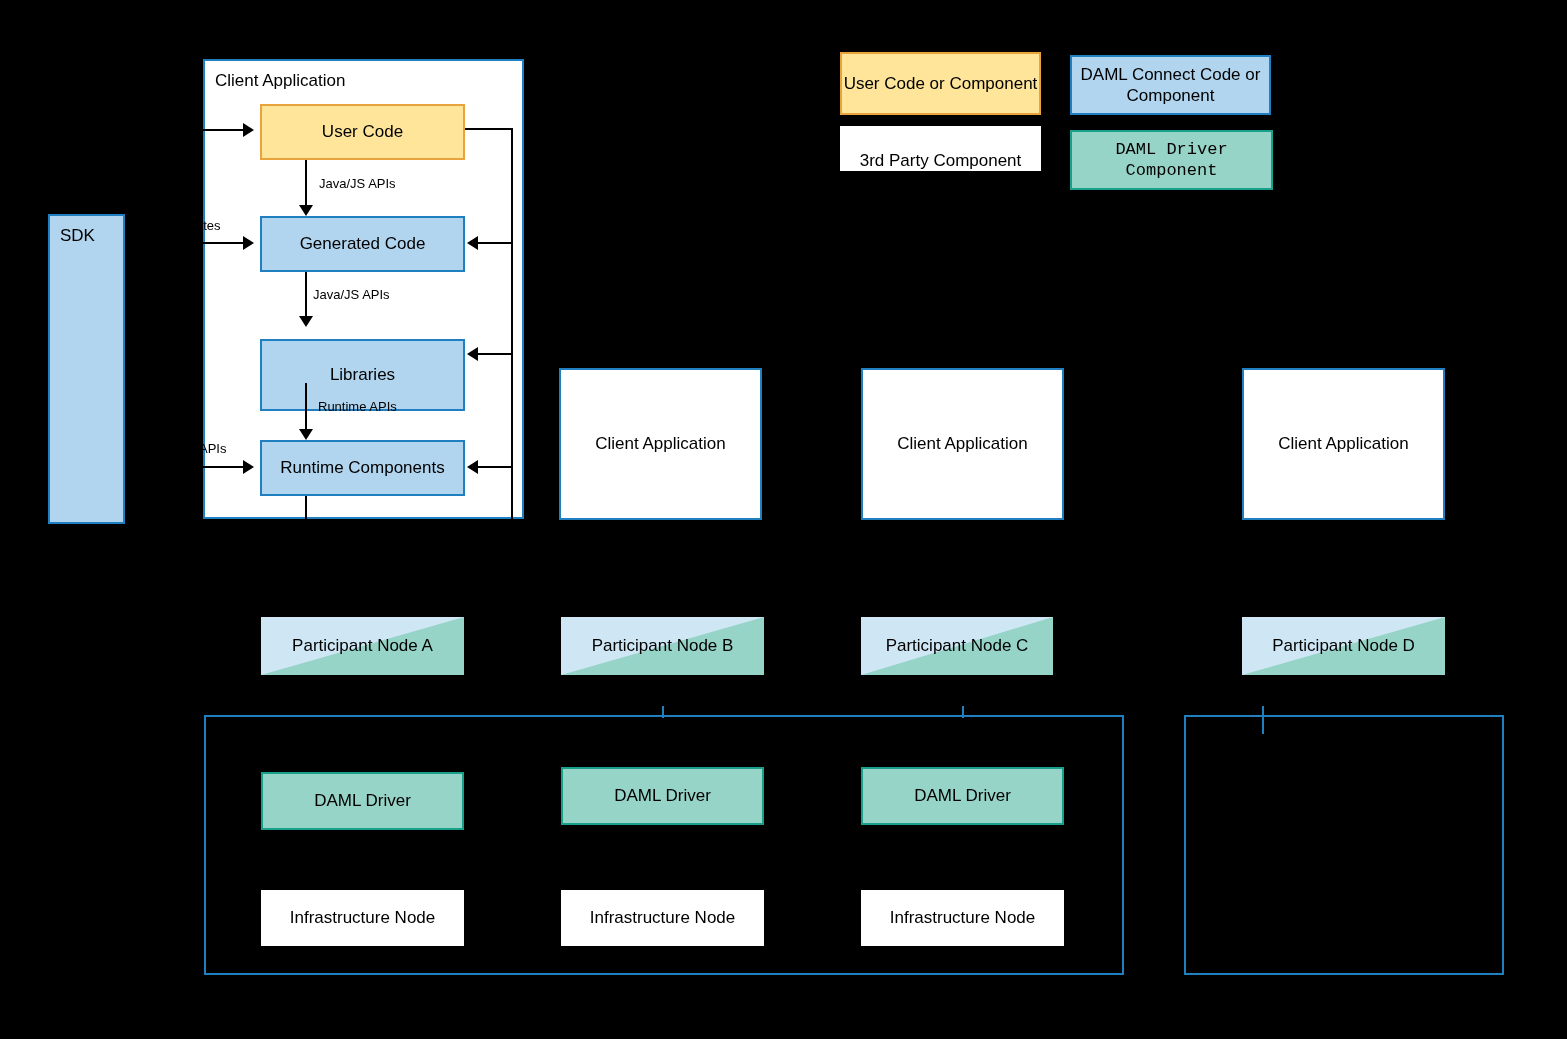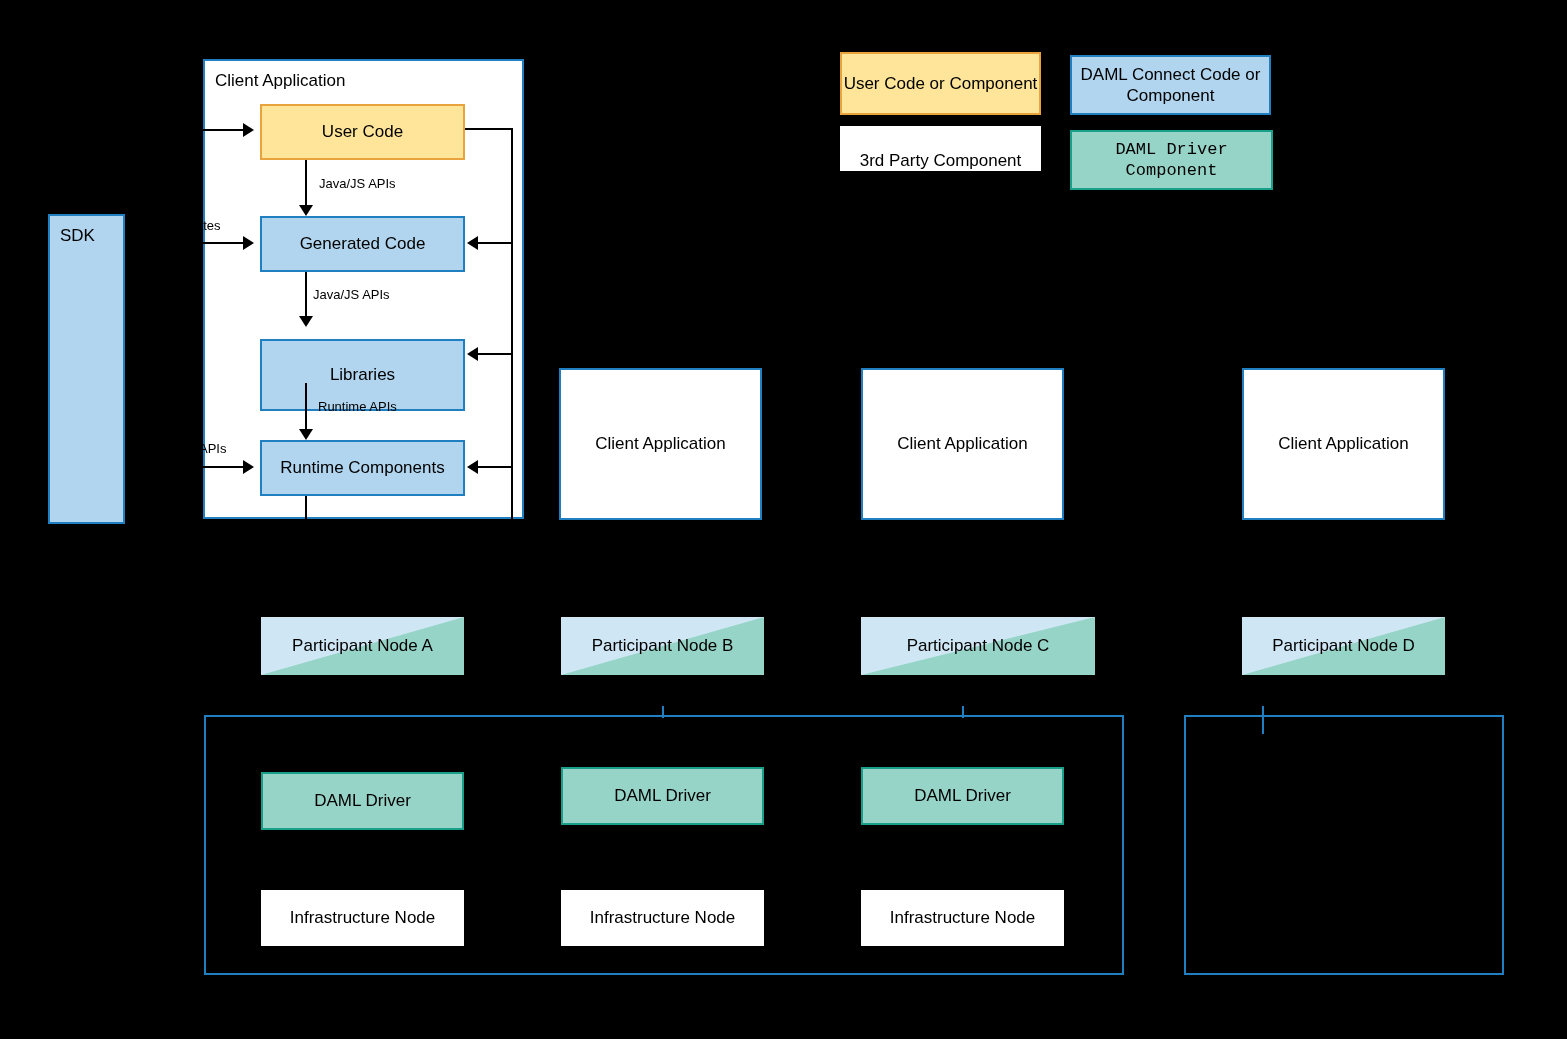--- a/index.html
+++ b/index.html
@@ -182,21 +182,21 @@
   </div>
 
   <div class="box fill-grad" style="left:561px; top:617px; width:203px; height:58px;">
     <span>Participant Node B</span>
   </div>
 
   <div class="box fill-grad" style="left:261px; top:617px; width:203px; height:58px;">
     <span>Participant Node A</span>
   </div>
 
-  <div class="box fill-grad" style="left:861px; top:617px; width:234px; height:58px;">
+  <div class="box fill-grad" style="left:861px; top:617px; width:192px; height:58px;">
     <span>Participant Node C</span>
   </div>
 
   <div class="box fill-grad" style="left:1242px; top:617px; width:203px; height:58px;">
     <span>Participant Node D</span>
   </div>
 
   <div class="box outline-only" style="left:204px; top:715px; width:920px; height:260px;">
     <span></span>
   </div>

